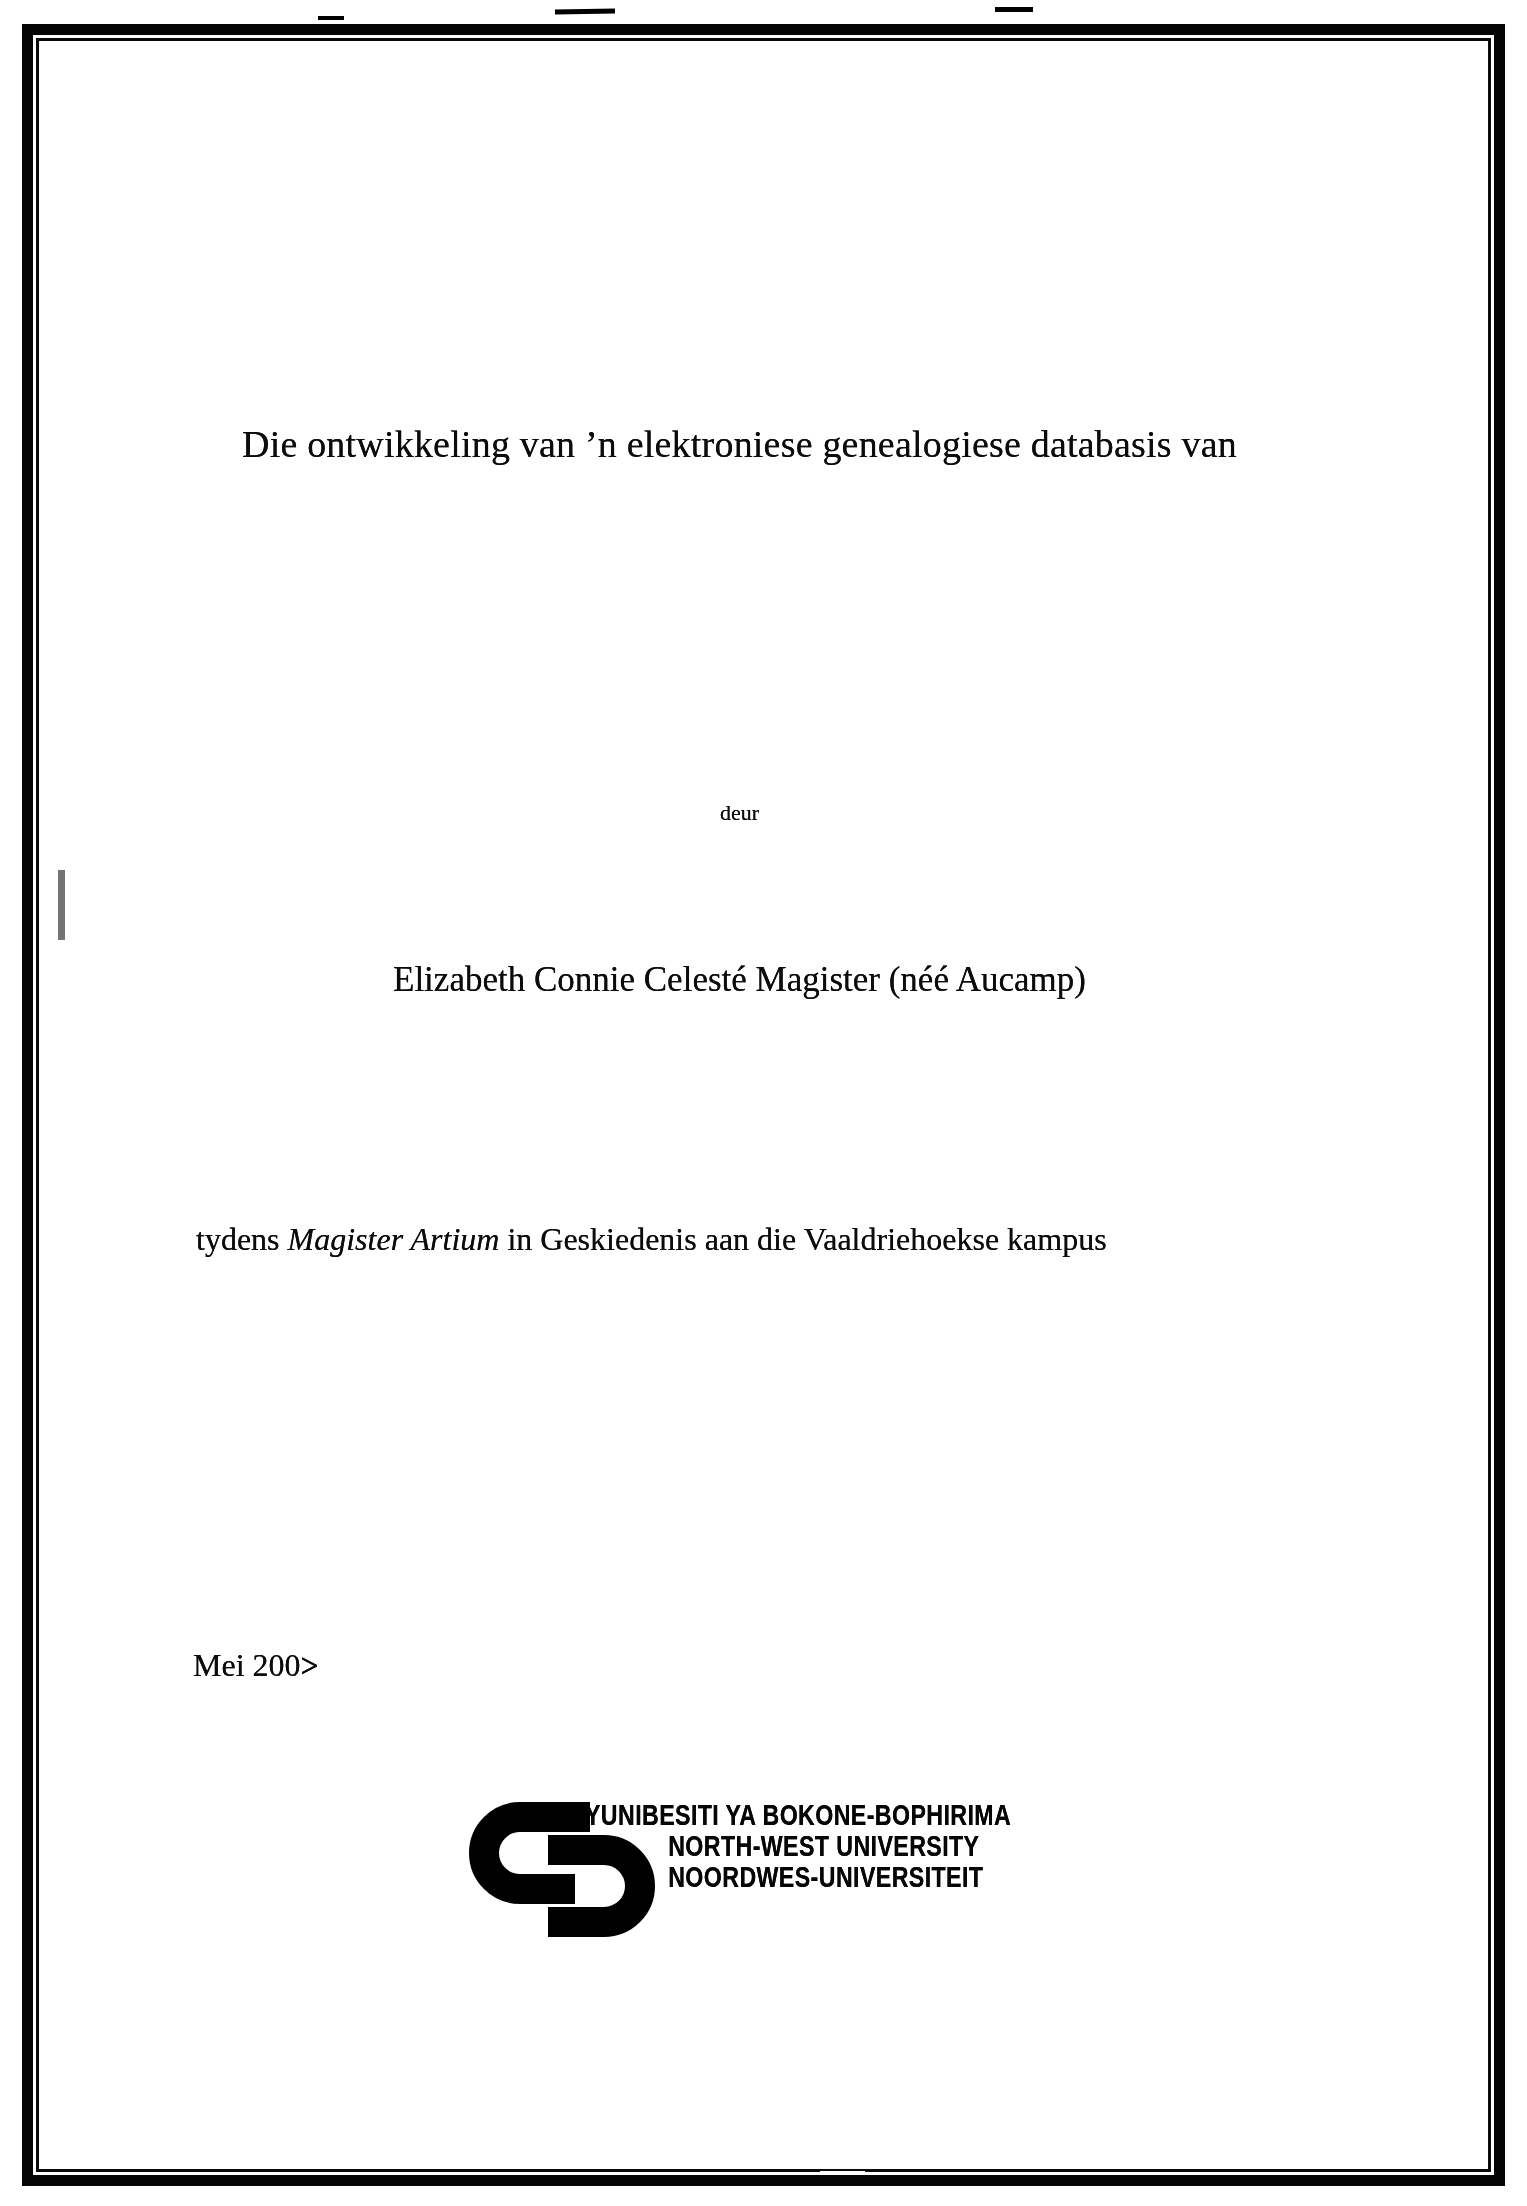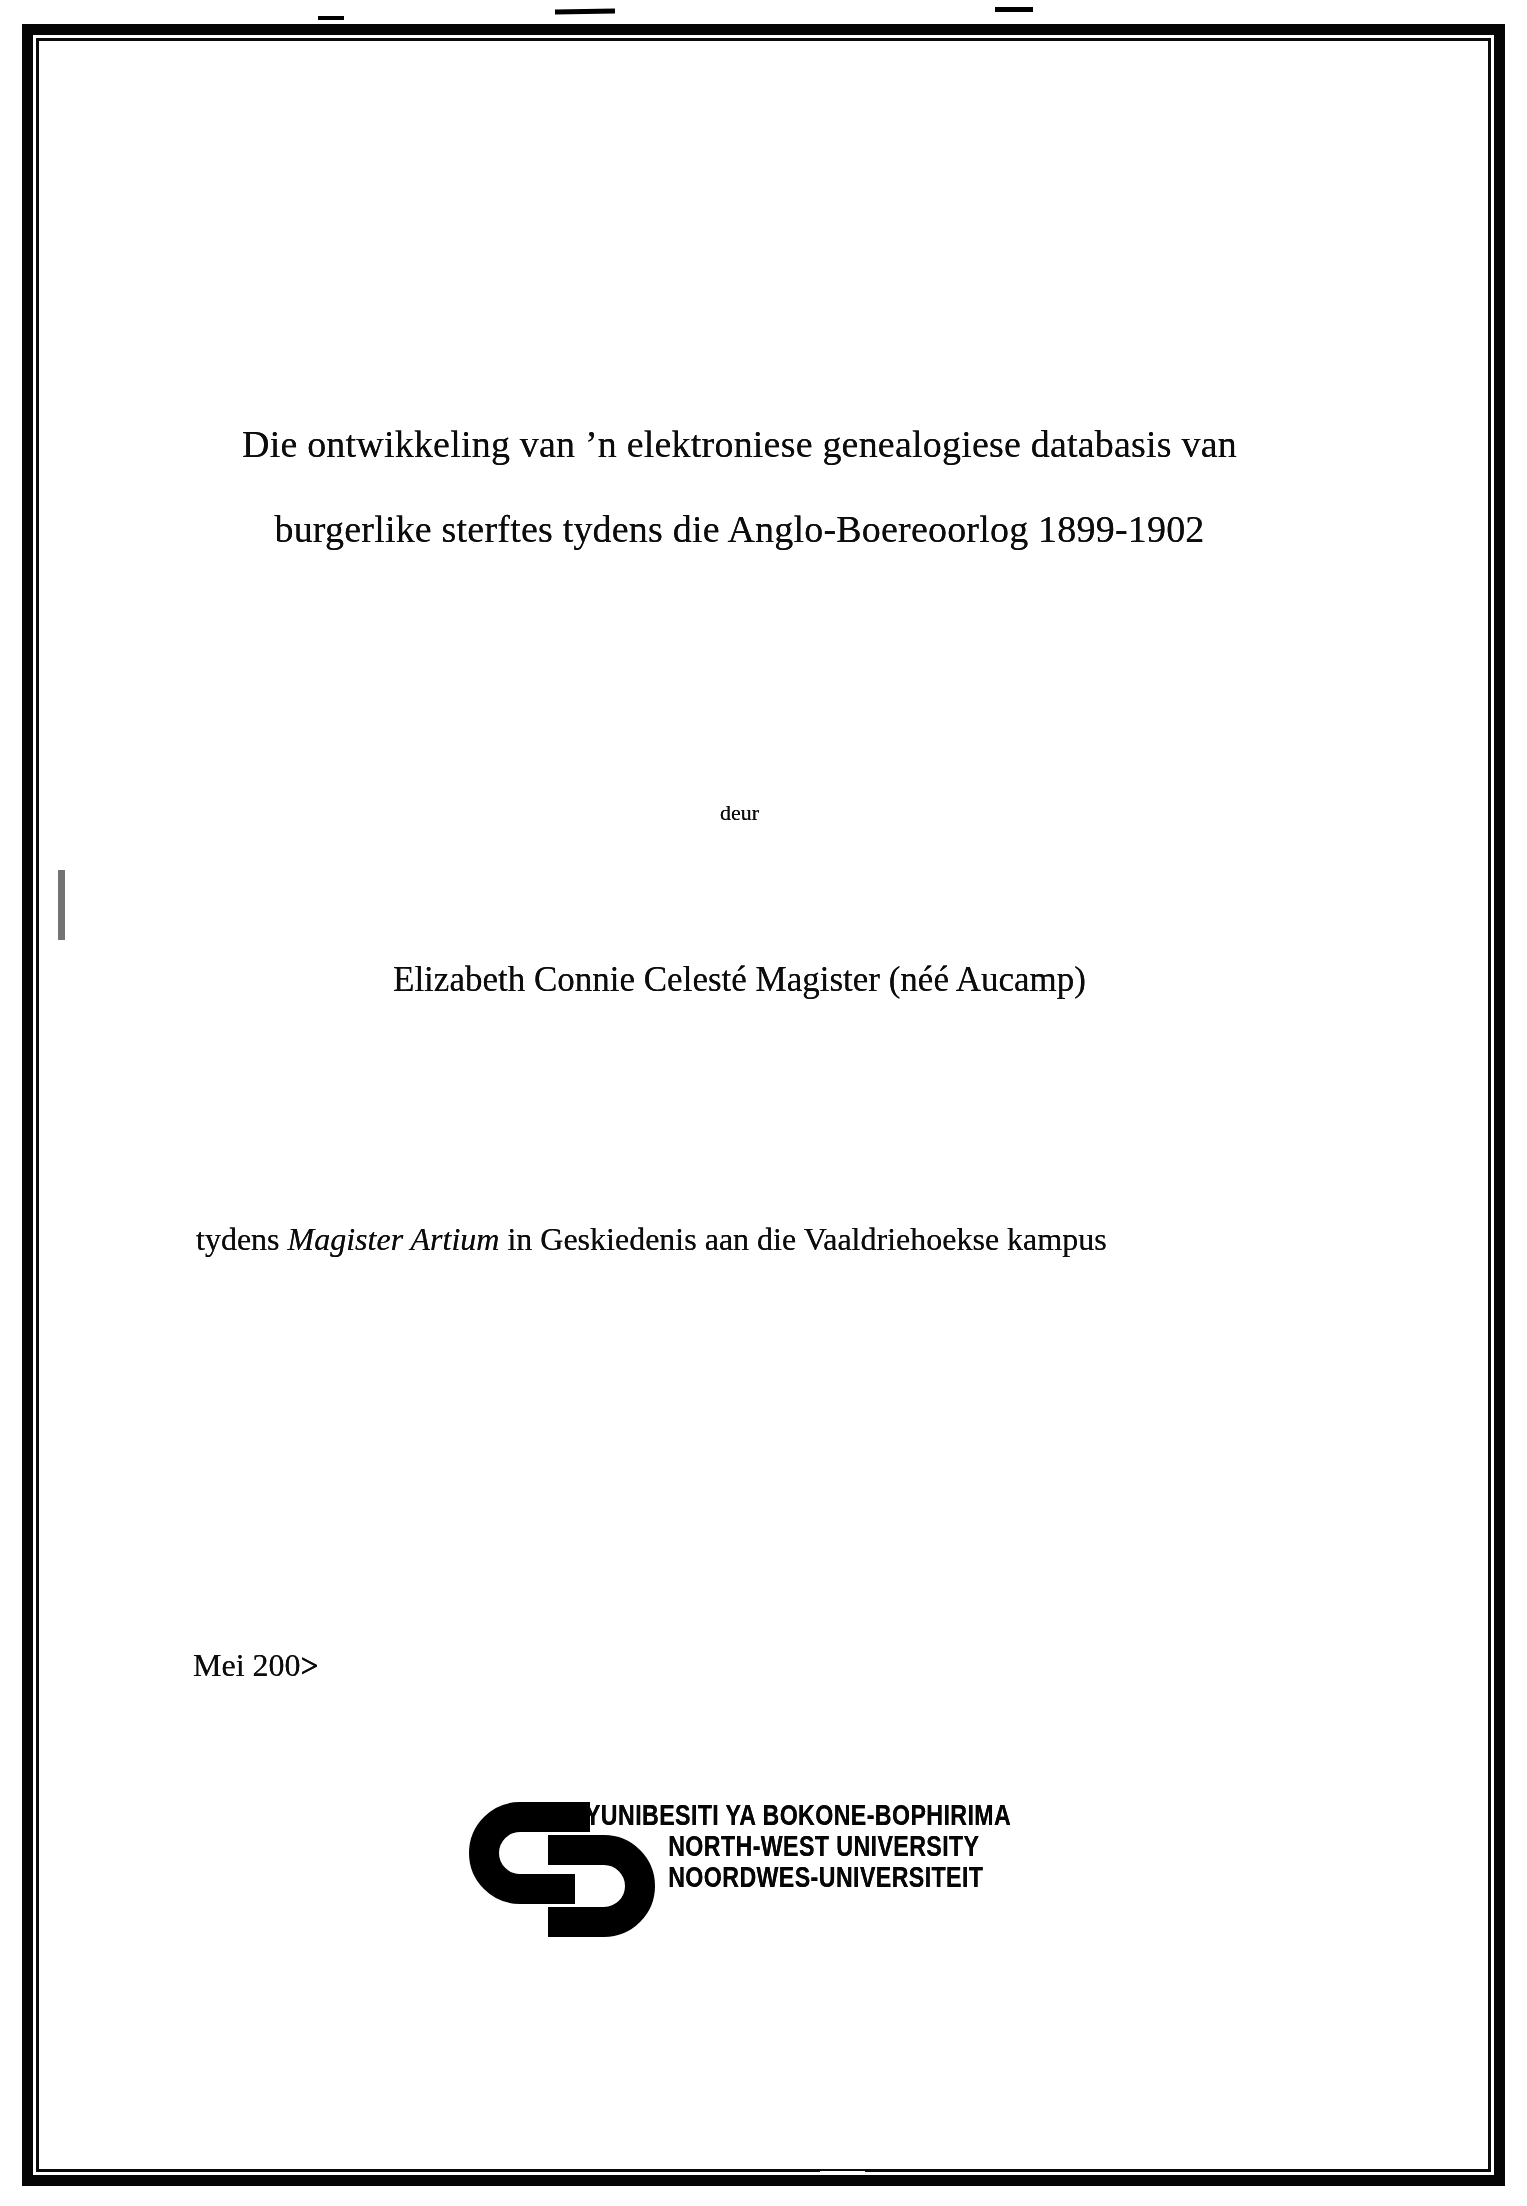--- a/index.html
+++ b/index.html
@@ -60,21 +60,20 @@
 
 <div class="artifact" style="left:555px;top:9px;width:60px;height:5px;transform:rotate(-1deg);"></div>
 <div class="artifact" style="left:995px;top:7px;width:38px;height:5px;"></div>
 <div class="artifact" style="left:318px;top:16px;width:26px;height:4px;"></div>
 <div class="artifact white" style="left:330px;top:2172px;width:60px;height:3px;"></div>
 <div class="artifact white" style="left:820px;top:2171px;width:45px;height:3px;"></div>
 <div class="artifact" style="left:58px;top:870px;width:7px;height:70px;opacity:.55;"></div>
 
 <div class="txt title">
   <div>Die ontwikkeling van ’n elektroniese genealogiese databasis van</div>
-  <div>burgerlike sterftes tydens die Anglo-Boereoorlog 1899-1902</div>
 </div>
 
 <div class="txt byline">deur</div>
 
 <div class="txt author">Elizabeth Connie Celesté Magister (néé Aucamp)</div>
 
 <div class="statement">
   <div><span>tydens </span><span class="it">Magister Artium</span><span> in Geskiedenis aan die Vaaldriehoekse kampus</span></div>
 </div>
 

